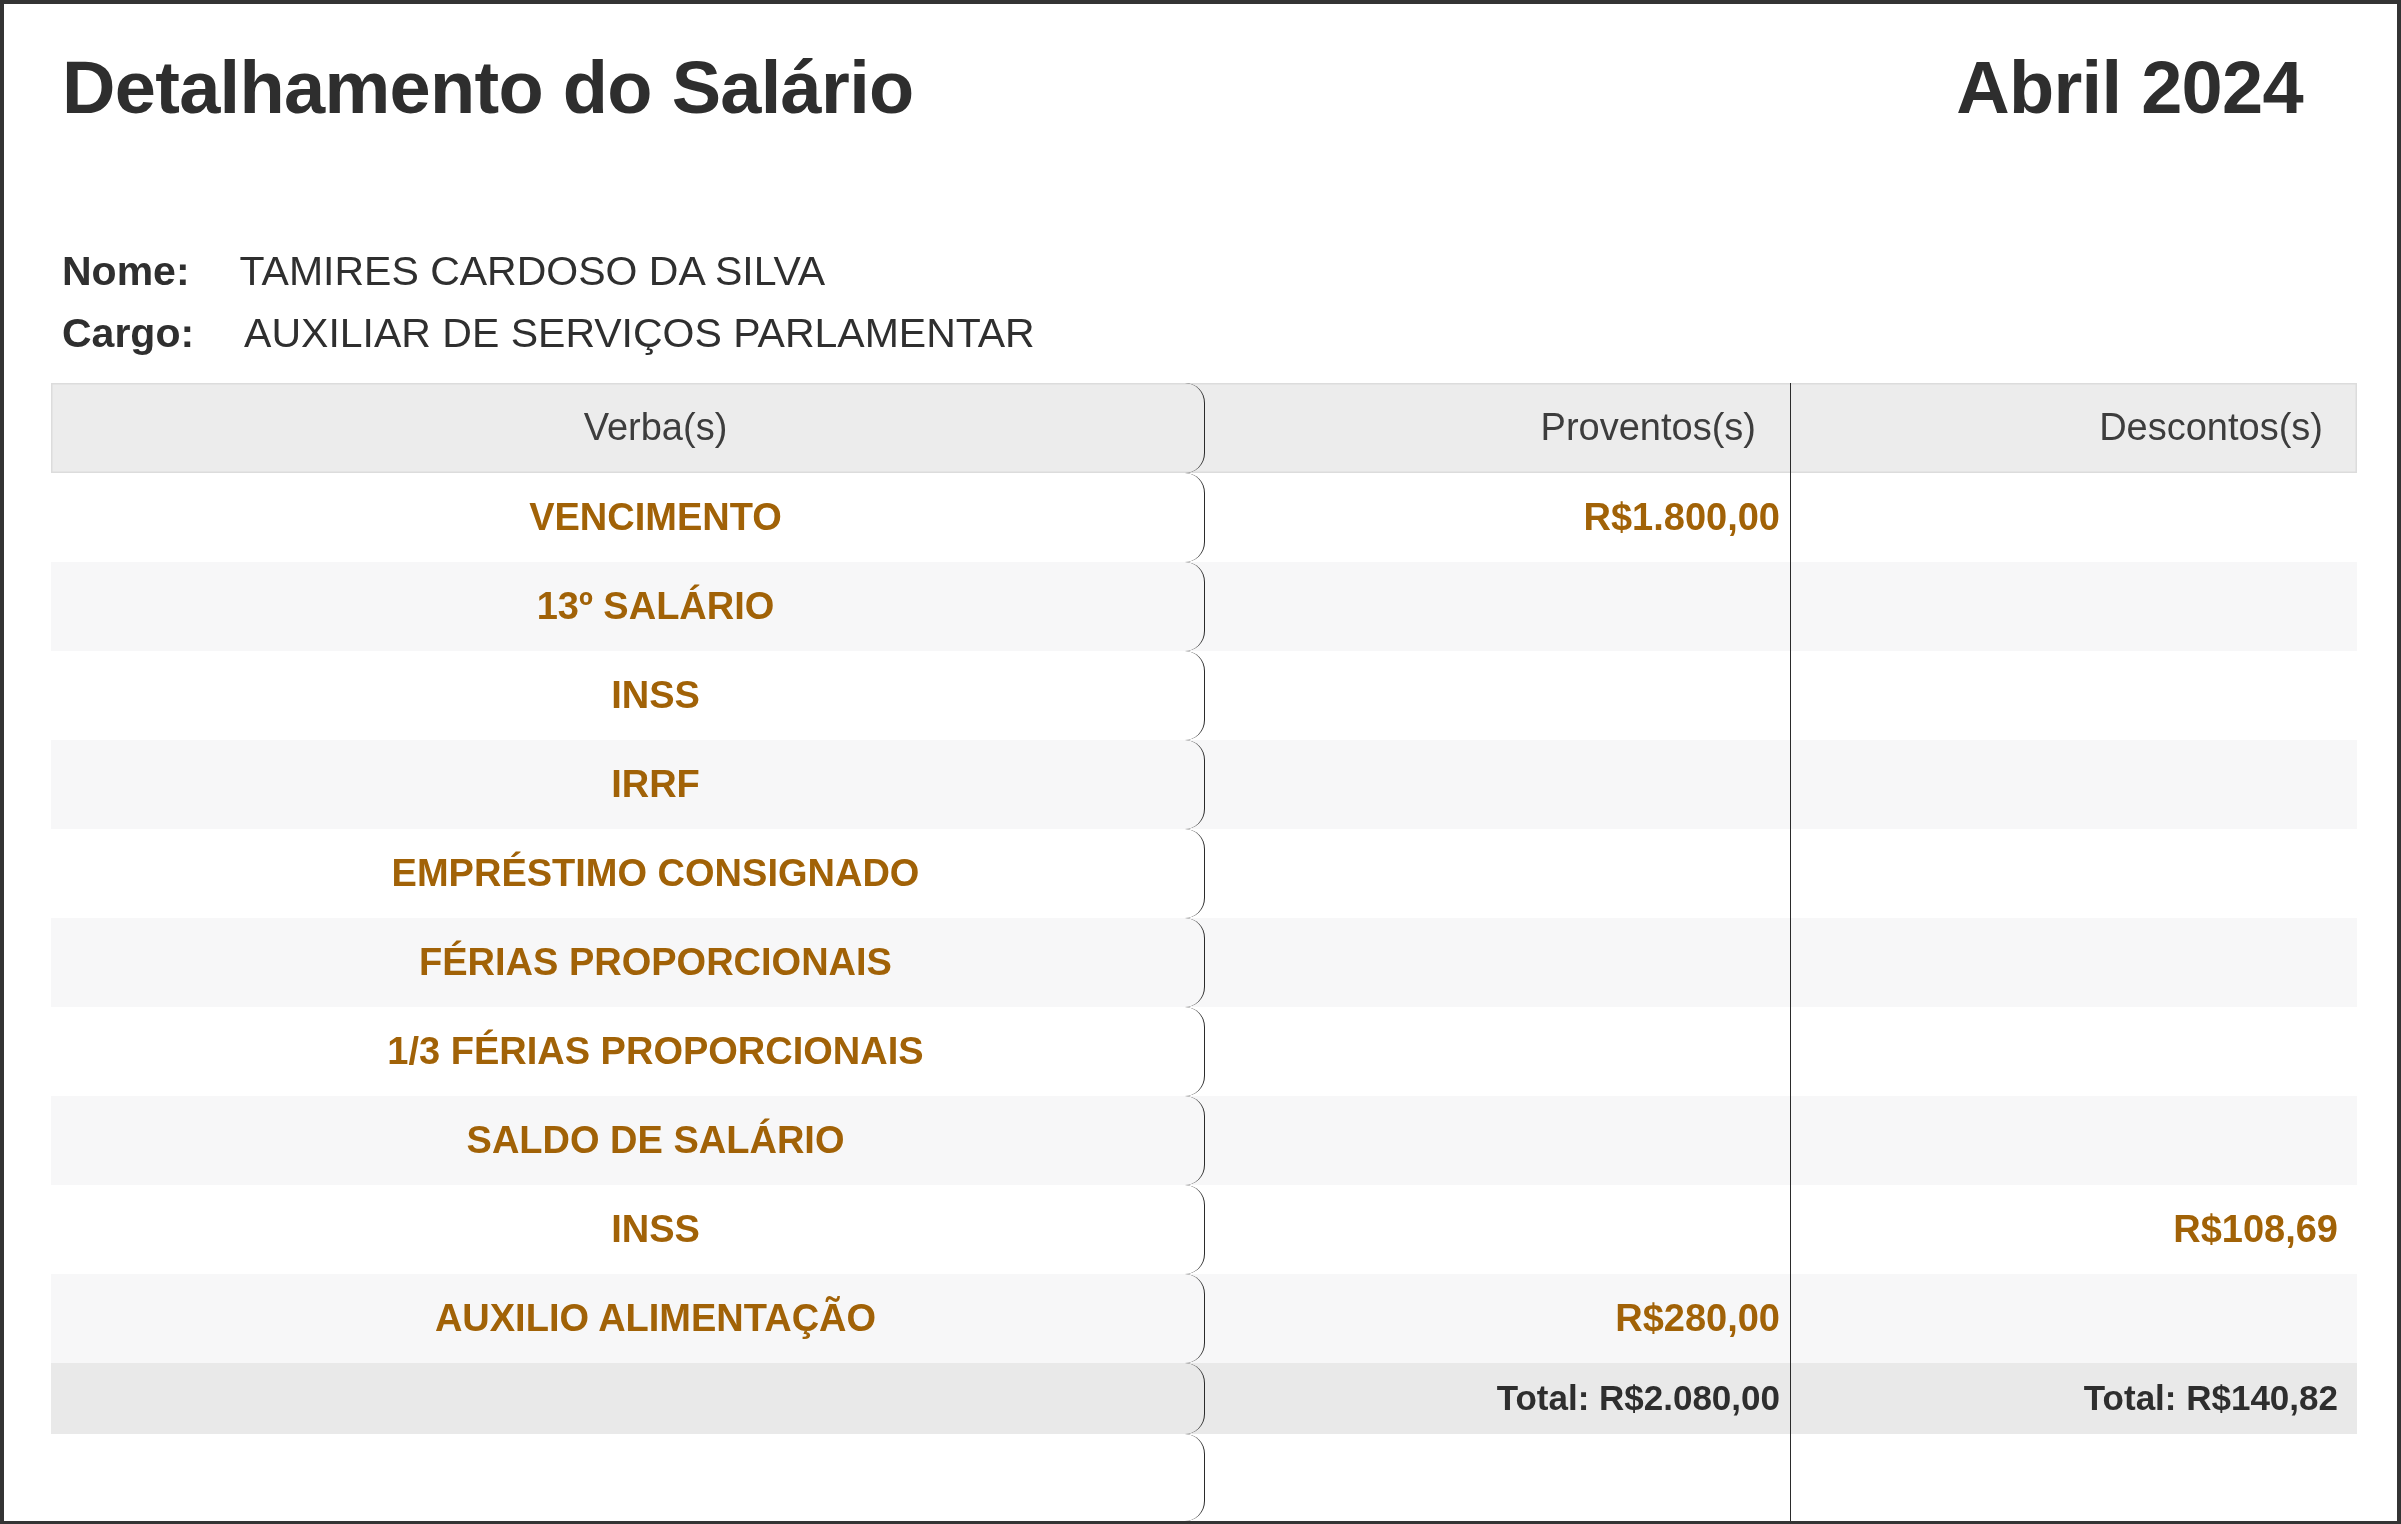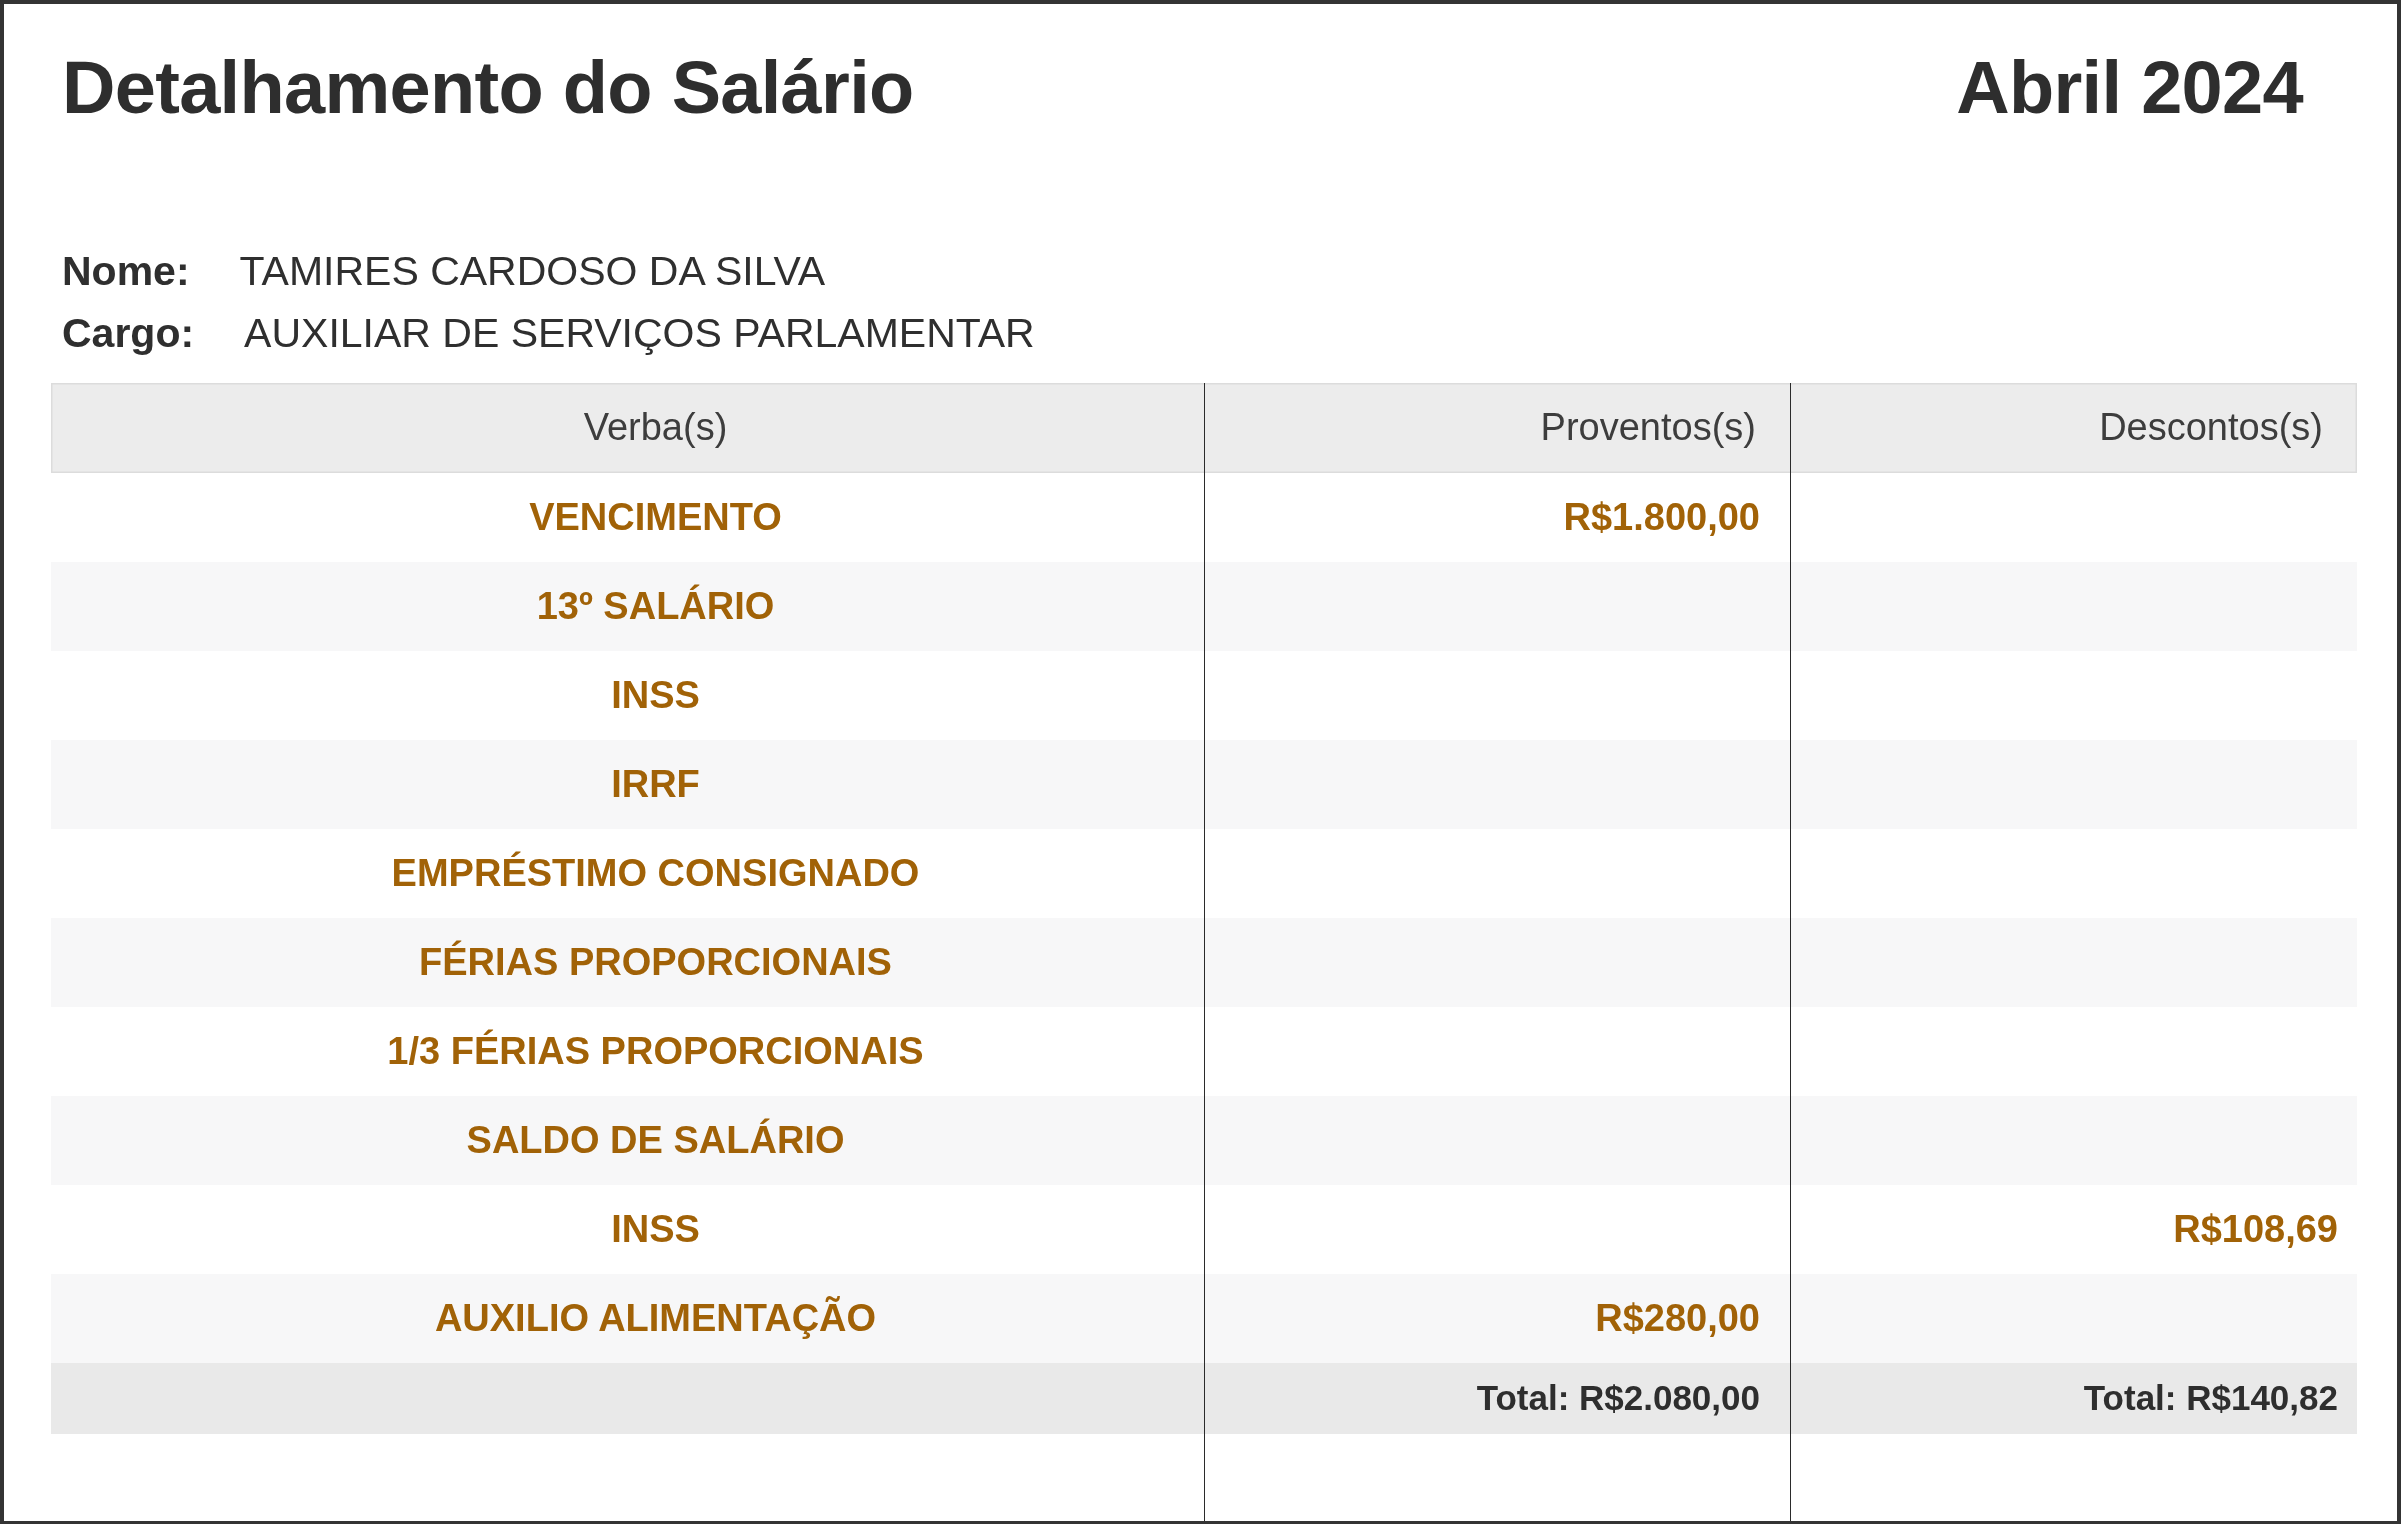--- a/index.html
+++ b/index.html
@@ -61,24 +61,25 @@
   .cell {
     box-sizing: border-box;
     height: 100%;
     display: flex;
     align-items: center;
   }
   .c1 {
     justify-content: center;
     padding-left: 56px;
     border-right: 1.5px solid #2b2b2b;
+    border-radius: 20px;
   }
   .c2 {
     justify-content: flex-end;
-    padding-right: 30px;
+    padding-right: 10px;
     border-right: 1.5px solid #2b2b2b;
   }
   .c3 {
     justify-content: flex-end;
     padding-right: 19px;
   }
   .thead {
     height: 90px;
     background: #ececec;
     font-size: 38px;

